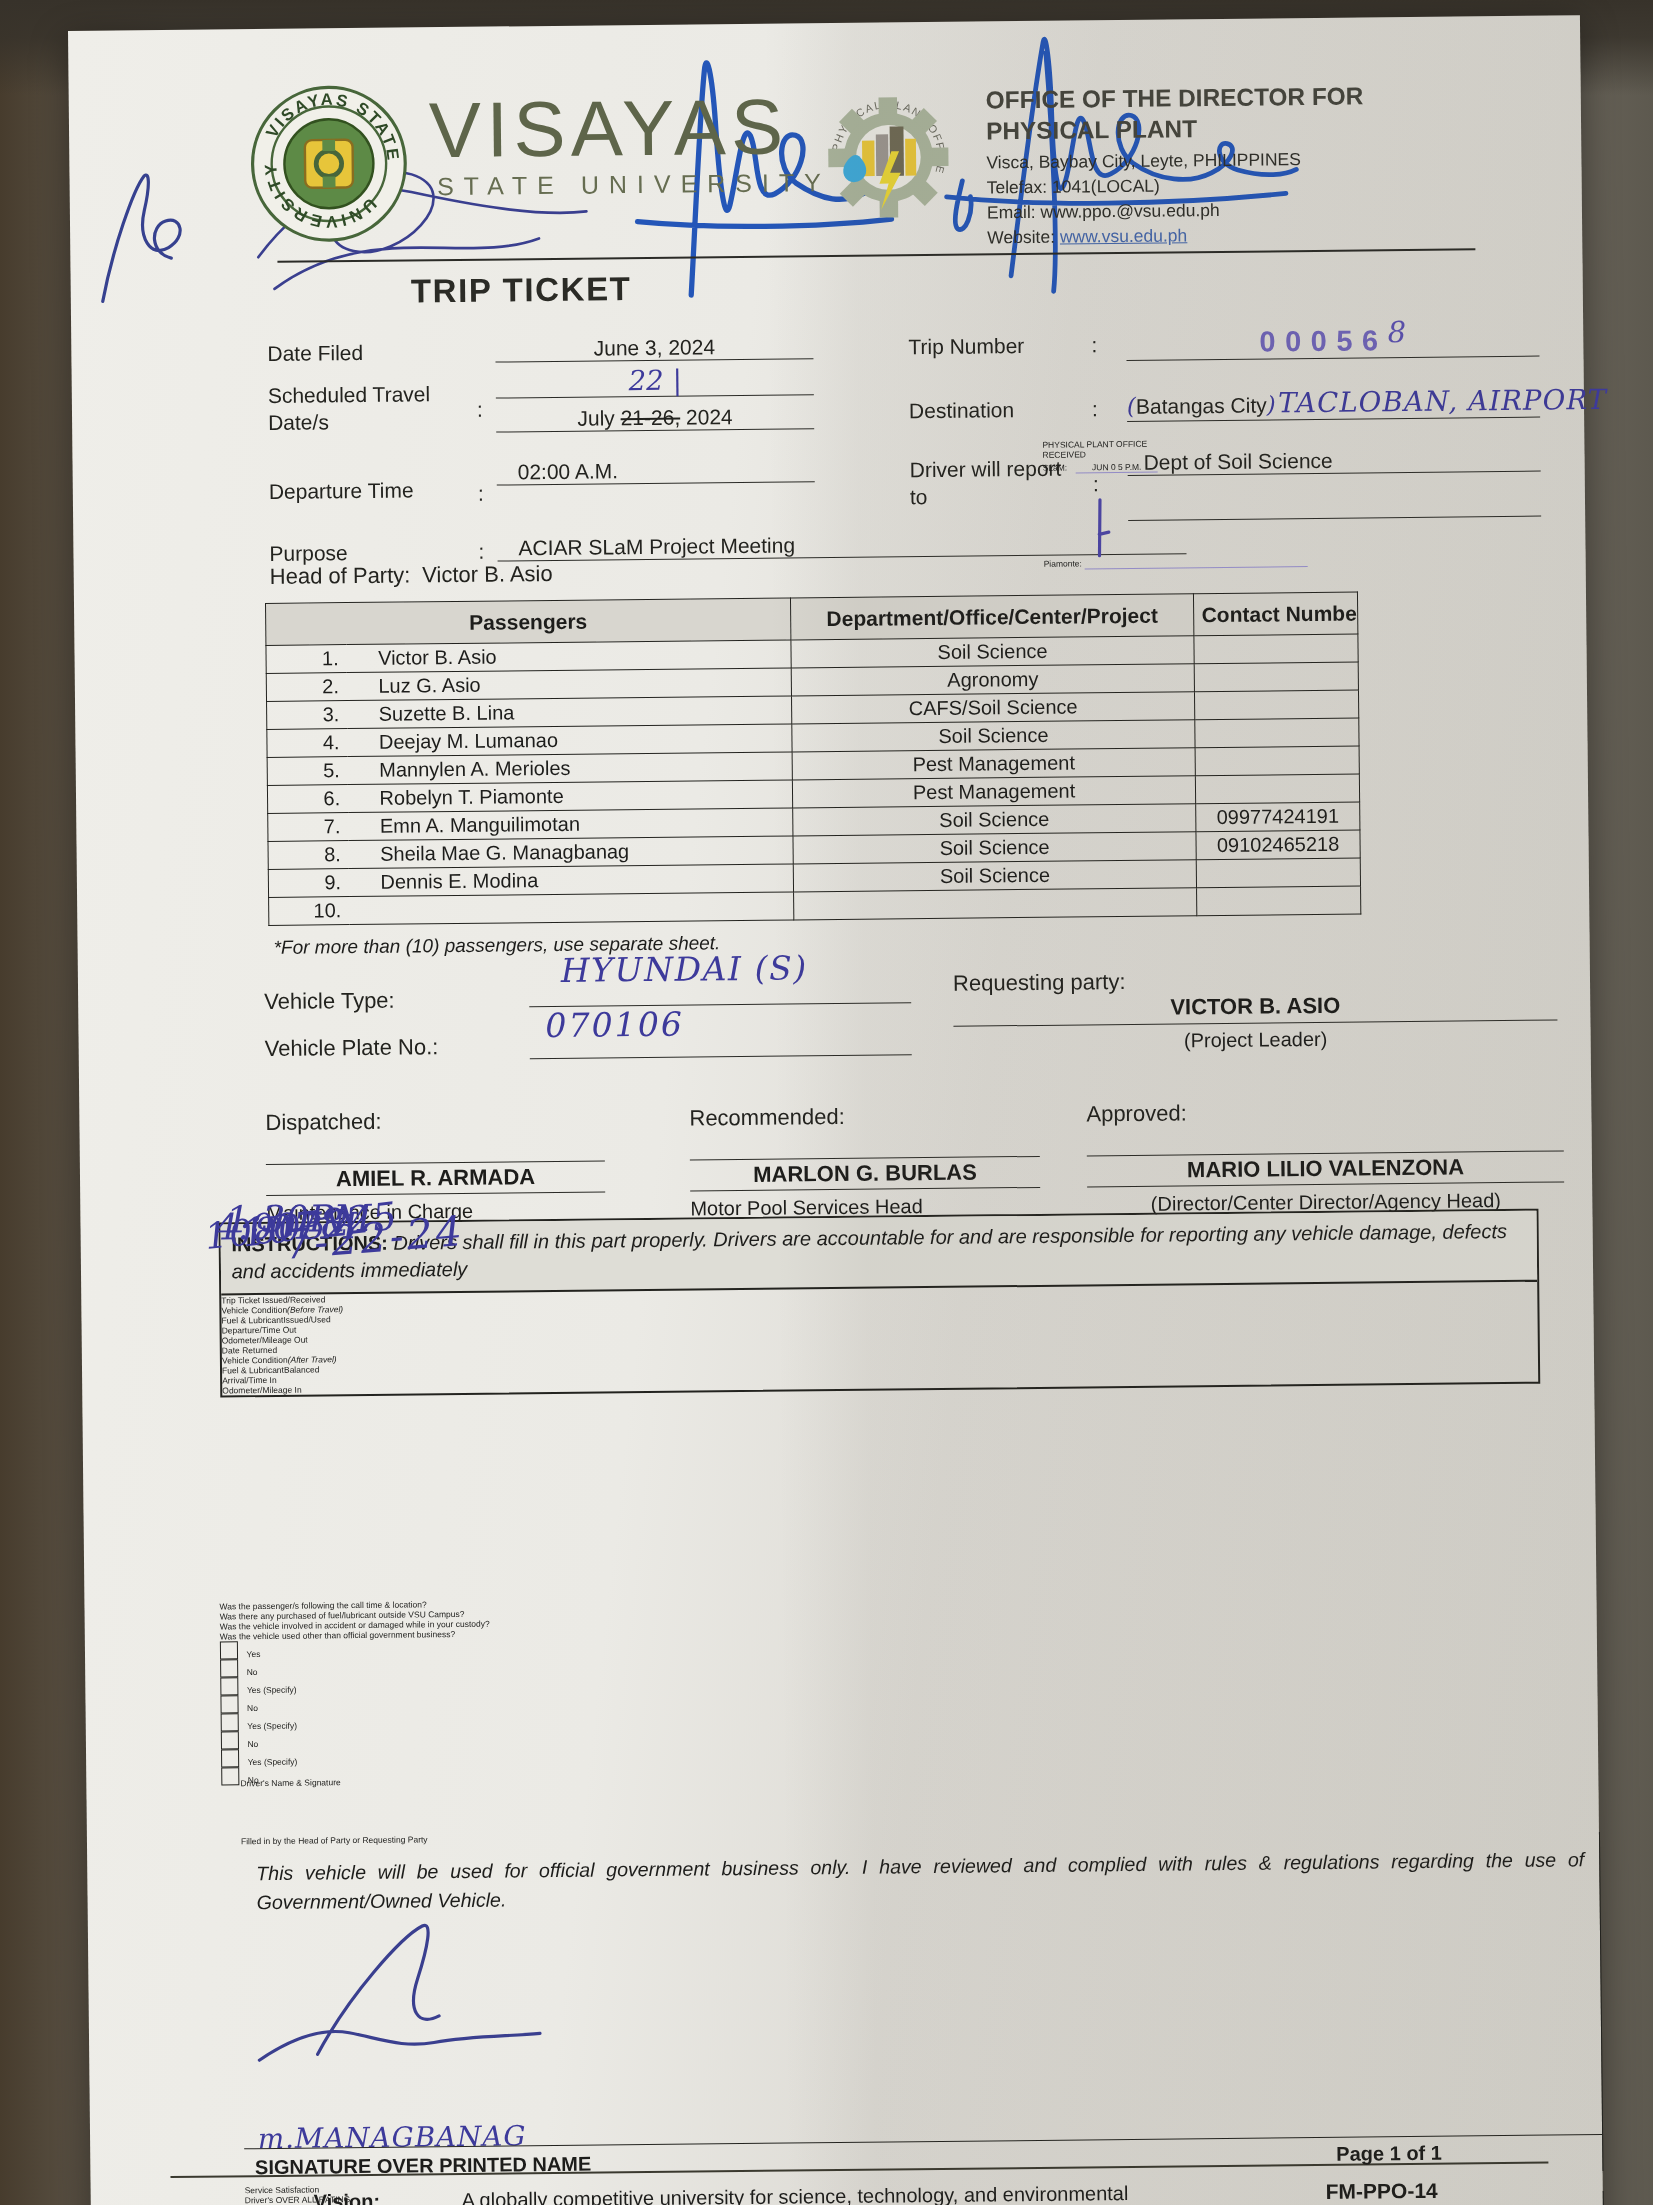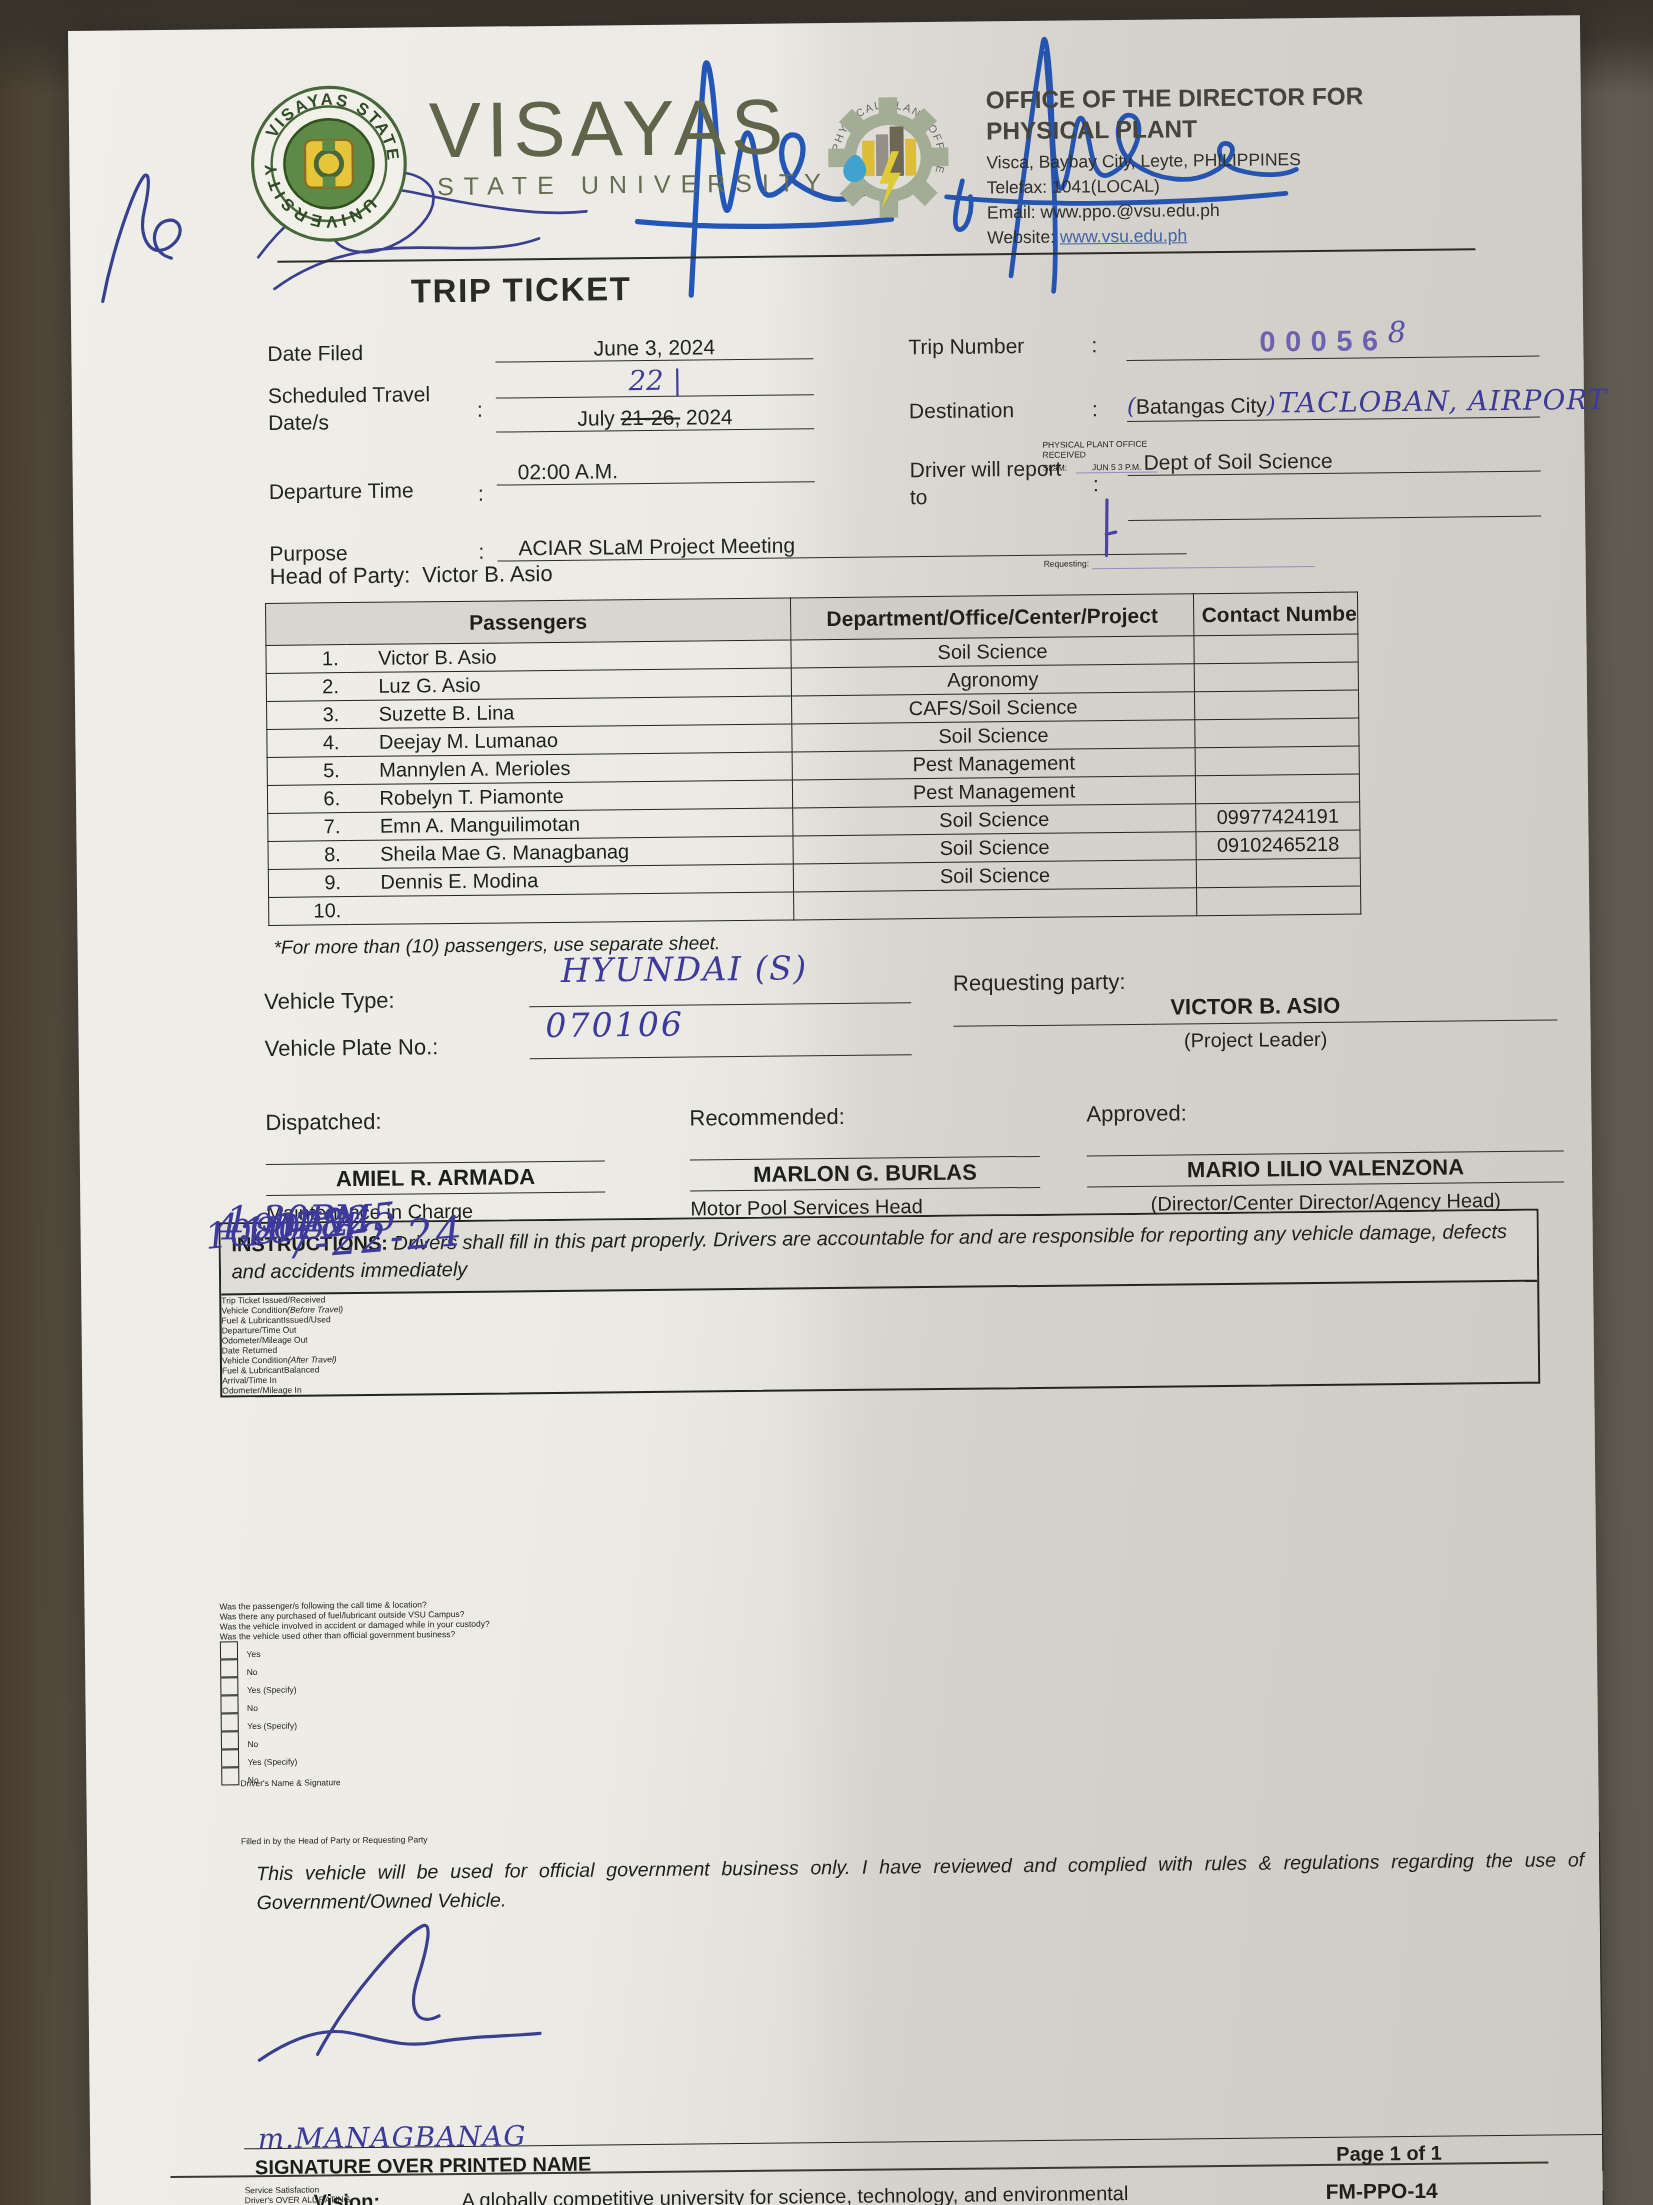--- a/index.html
+++ b/index.html
@@ -251,24 +251,24 @@
     </table>
 
   <div class="abs" style="left:196px; top:908px; font-size:19px; font-style:italic;">*For more than (10) passengers, use separate sheet.</div>
 
   
   <div class="abs stamp" style="left:970px; top:419px; width:493px; height:313px; z-index:5;">
     <div class="l1">PHYSICAL PLANT OFFICE</div>
     <div class="rcv">RECEIVED</div>
     <div class="row" style="margin-top:3.2px;">
       <span>SLaM:</span>
-      <span style="border-bottom:1.6px solid rgba(131,122,196,.8); padding:0 16px; margin-left:6.4px;">JUN 5 3 P.M.</span>
+      <span style="border-bottom:1.6px solid rgba(131,122,196,.8); padding:0 16px; margin-left:6.4px;">JUN 0 5 P.M.</span>
     </div>
     <div class="row" style="margin-top:24.4px;">
-      <span>Requesting:</span>
+      <span>Piamonte:</span>
       <span style="display:inline-block; width:223px; border-bottom:1.6px solid rgba(131,122,196,.8); position:relative;">
         <svg class="sig" style="left:85px; top:-48px;" width="32" height="69" viewBox="0 0 60 130">
             <path d="M30,5 L28,110 M28,70 L46,66" stroke="#4b44a0" stroke-width="6" fill="none" stroke-linecap="round"></path>
           </svg>
       </span>
     </div>
   </div>
 
   
   <div class="abs lbl" style="left:186px; top:960px; font-size:22px;">Vehicle Type:</div>

